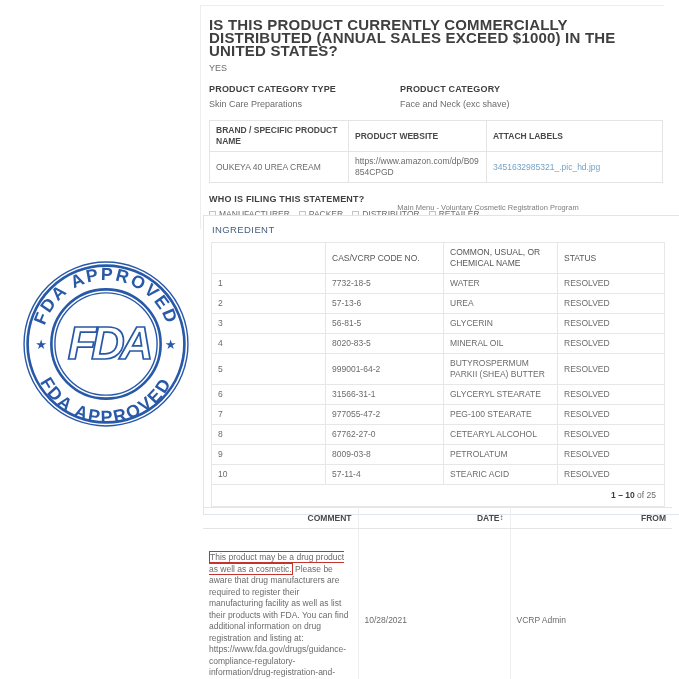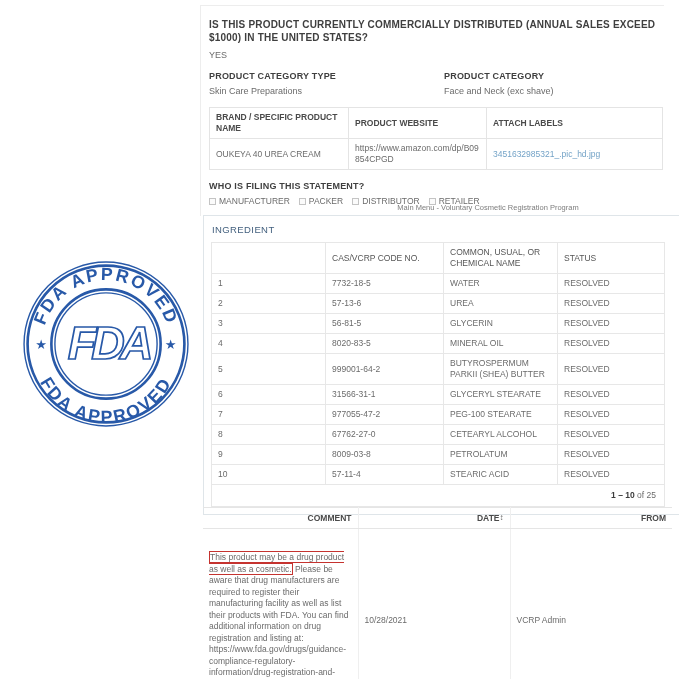--- a/index.html
+++ b/index.html
@@ -6,25 +6,25 @@
   html,body { width:679px; height:679px; background:#ffffff;
     font-family:"Liberation Sans", sans-serif; position:relative; overflow:hidden; }
 
   
   #stamp { position:absolute; left:20px; top:258px; width:172px; height:172px; }
 
   
   #content-top { position:absolute; left:200px; top:5px; width:464px;
     border-left:1px solid #ededed; border-top:1px solid #ededed;
     padding:12px 0 0 8px; }
-  .question { font-size:10px; font-weight:bold; color:#3f3f3f; line-height:13px;
+  .question { font-size:15px; font-weight:bold; color:#3f3f3f; line-height:13px;
     letter-spacing:.2px; width:452px; }
   .answer { font-size:9px; color:#6b6b6b; margin-top:6px; }
   .cat-row { display:flex; margin-top:11px; }
-  .cat-col1 { width:235px; }
+  .cat-col1 { width:191px; }
   .cat-label { font-size:9px; font-weight:bold; color:#3f3f3f; letter-spacing:.2px; }
   .cat-value { font-size:9px; color:#6b6b6b; margin-top:5px; }
 
   table { border-collapse:collapse; }
   #brand-table { width:453px; margin-top:11px; table-layout:fixed; }
   #brand-table th, #brand-table td { border:1px solid #e4e4e4; text-align:left;
     padding:4px 6px; vertical-align:middle; }
   #brand-table th { font-size:8.5px; font-weight:bold; color:#4a4a4a; line-height:11px; }
   #brand-table td { font-size:8.5px; color:#6b6b6b; line-height:11px; }
   .break-all { word-break:break-all; }

